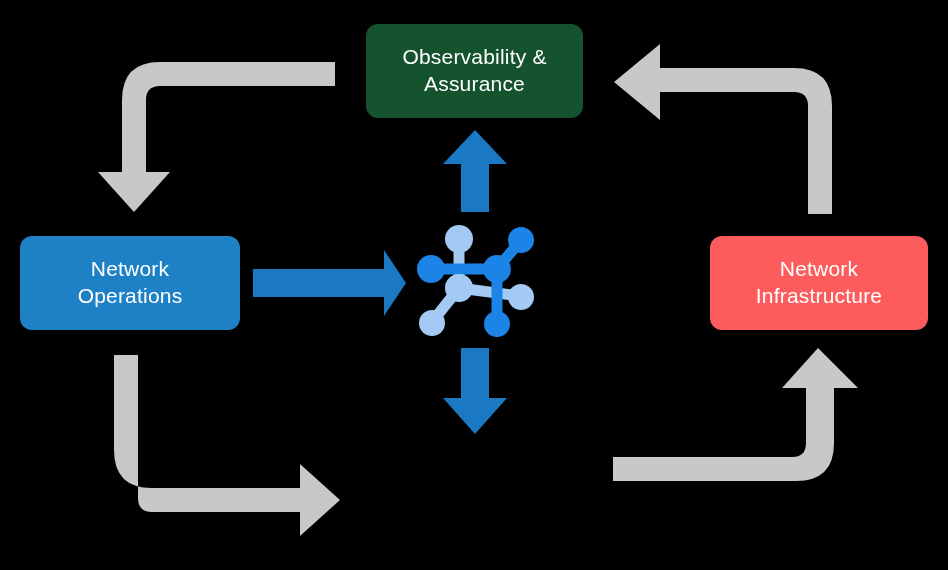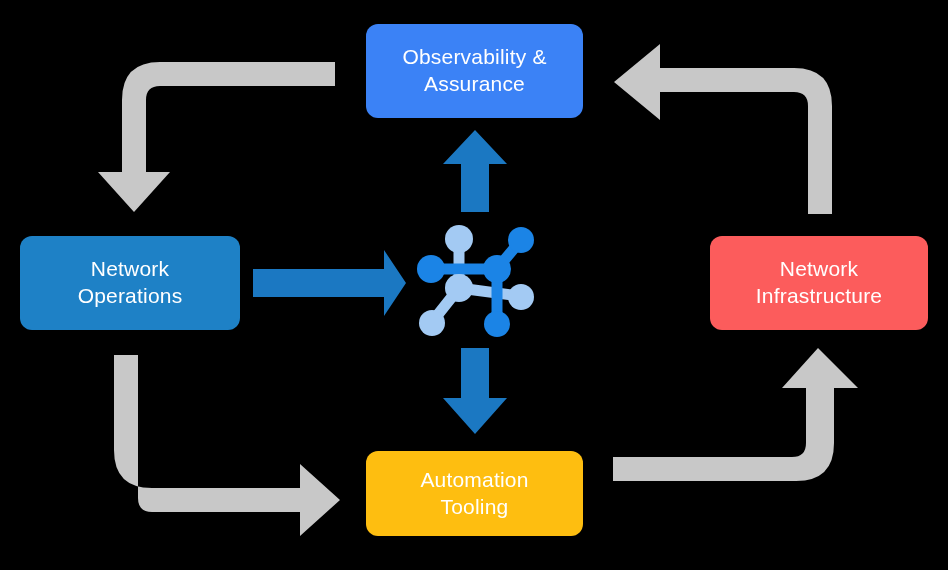--- a/index.html
+++ b/index.html
@@ -178,33 +178,29 @@
 
       <g fill="#1B84E6">
         <circle cx="431" cy="269" r="14" fill="#1B84E6"></circle>
         <circle cx="497" cy="269" r="14" fill="#1B84E6"></circle>
         <circle cx="521" cy="240" r="13" fill="#1B84E6"></circle>
         <circle cx="497" cy="324" r="13" fill="#1B84E6"></circle>
       </g>
     </g>
   </svg>
 
-  <div class="node-box" id="box-observability" style="background:#3b82f6;">
+  <div class="node-box" id="box-observability" style="background:#14532d;">
     <span class="node-label">Observability &amp;
 Assurance</span>
   </div>
 
   <div class="node-box" id="box-operations" style="background:#1E81C6;">
     <span class="node-label">Network
 Operations</span>
   </div>
 
   <div class="node-box" id="box-infrastructure" style="background:#FC5C5C;">
     <span class="node-label">Network
 Infrastructure</span>
   </div>
 
-  <div class="node-box" id="box-automation" style="background:#FEBE10;">
-    <span class="node-label">Automation
-Tooling</span>
-  </div>
 
 </div>
 
 </body></html>

